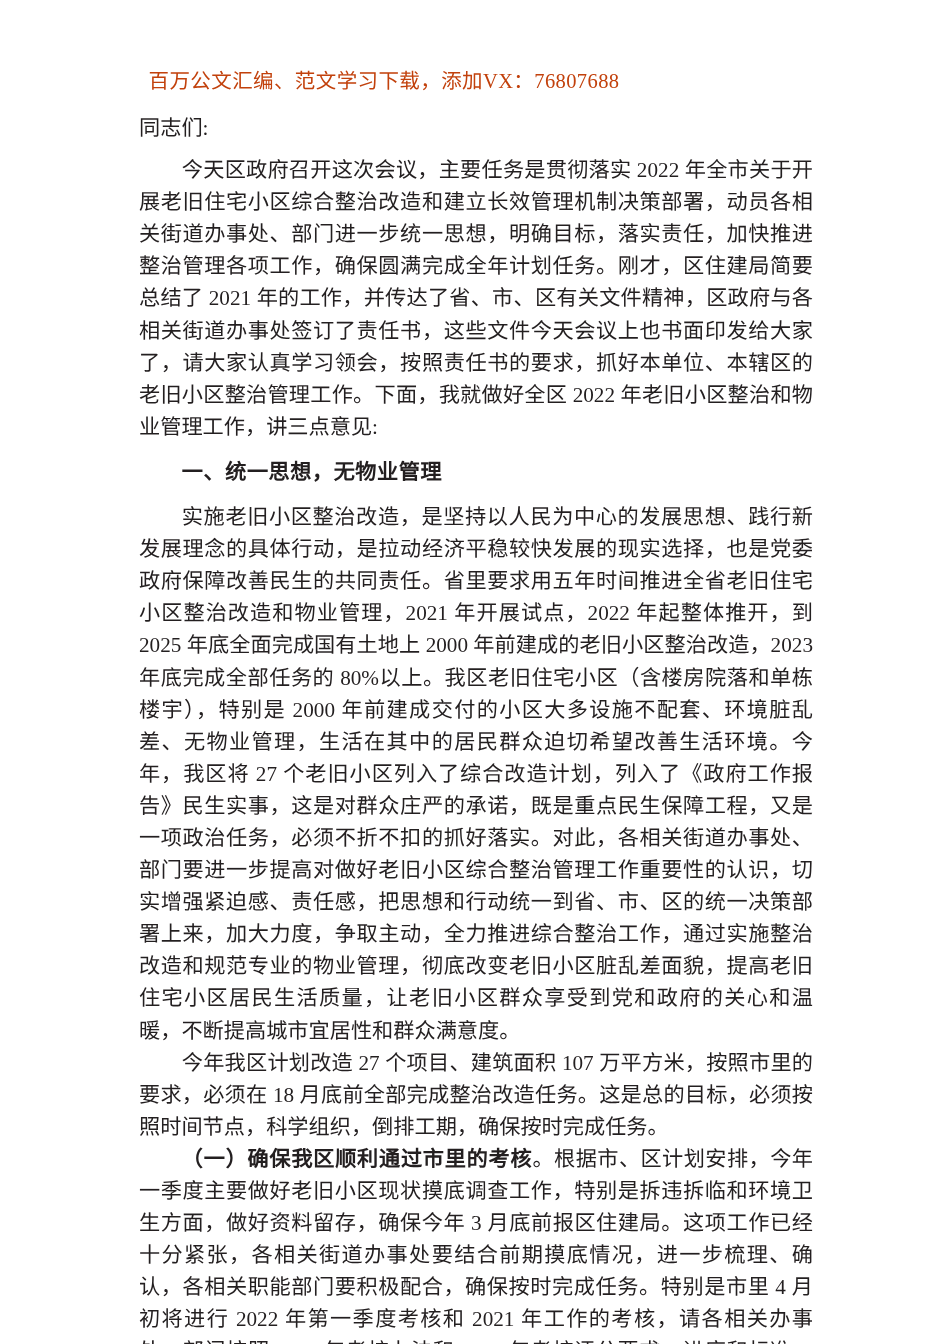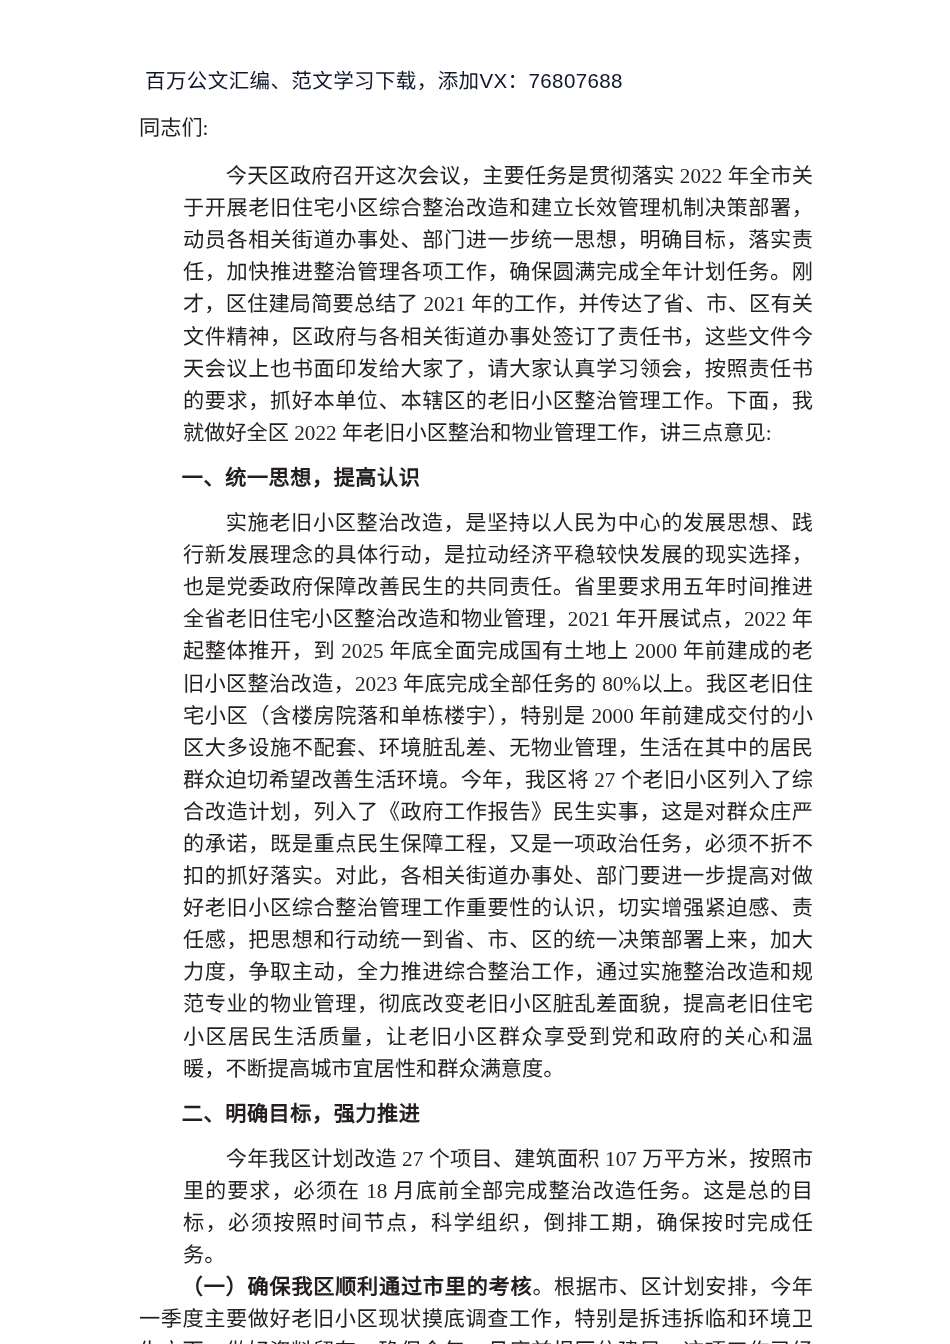--- a/index.html
+++ b/index.html
@@ -24,25 +24,25 @@
     box-sizing: border-box;
   }
 
   
   .promo-header {
     position: absolute;
     top: 64px;
     left: 0;
     width: 768px;
     text-align: center;
-    font-family: Liberation Sans, sans-serif;
+    font-family: Liberation Serif, serif;
     font-size: 20.5px;
     font-weight: 400;
     letter-spacing: 0.4px;
-    color: #0f172a;
+    color: #c2410c;
     white-space: nowrap;
   }
 
   
   .doc-body {
     position: absolute;
     top: 112px;
     left: 139px;
     width: 674px;
   }
@@ -54,28 +54,27 @@
     text-align: justify;
     text-justify: inter-ideograph;
     letter-spacing: 0;
     color: #231f20;
     font-family: "Liberation Serif", "DejaVu Serif", serif;
   }
 
   
   p.salutation {
     text-indent: 0;
-    margin-bottom: 16px;
+    margin-bottom: 10px;
     font-family: Liberation Serif, serif;
   }
 
   
   p.indent {
     text-indent: 2.02em;
-    margin-left: 44px;
   }
 
   
   p.heading {
     text-indent: 2.02em;
     font-weight: bold;
     letter-spacing: 0.5px;
     margin-top: 13px;
     margin-bottom: 13px;
   }
@@ -100,24 +99,23 @@
 <div class="page">
 
   <div class="promo-header">百万公文汇编、范文学习下载，添加VX：76807688</div>
 
   <div class="doc-body">
 
     <p class="para salutation">同志们:</p>
 
     <p class="para indent">今天区政府召开这次会议，主要任务是贯彻落实 2022 年全市关于开展老旧住宅小区综合整治改造和建立长效管理机制决策部署，动员各相关街道办事处、部门进一步统一思想，明确目标，落实责任，加快推进整治管理各项工作，确保圆满完成全年计划任务。刚才，区住建局简要总结了 2021 年的工作，并传达了省、市、区有关文件精神，区政府与各相关街道办事处签订了责任书，这些文件今天会议上也书面印发给大家了，请大家认真学习领会，按照责任书的要求，抓好本单位、本辖区的老旧小区整治管理工作。下面，我就做好全区 2022 年老旧小区整治和物业管理工作，讲三点意见:</p>
 
-    <p class="para heading gap-md">一、统一思想，提高认识</p>
+    <p class="para heading gap-md">一、统一思想，无物业管理</p>
 
     <p class="para indent">实施老旧小区整治改造，是坚持以人民为中心的发展思想、践行新发展理念的具体行动，是拉动经济平稳较快发展的现实选择，也是党委政府保障改善民生的共同责任。省里要求用五年时间推进全省老旧住宅小区整治改造和物业管理，2021 年开展试点，2022 年起整体推开，到 2025 年底全面完成国有土地上 2000 年前建成的老旧小区整治改造，2023 年底完成全部任务的 80%以上。我区老旧住宅小区（含楼房院落和单栋楼宇），特别是 2000 年前建成交付的小区大多设施不配套、环境脏乱差、无物业管理，生活在其中的居民群众迫切希望改善生活环境。今年，我区将 27 个老旧小区列入了综合改造计划，列入了《政府工作报告》民生实事，这是对群众庄严的承诺，既是重点民生保障工程，又是一项政治任务，必须不折不扣的抓好落实。对此，各相关街道办事处、部门要进一步提高对做好老旧小区综合整治管理工作重要性的认识，切实增强紧迫感、责任感，把思想和行动统一到省、市、区的统一决策部署上来，加大力度，争取主动，全力推进综合整治工作，通过实施整治改造和规范专业的物业管理，彻底改变老旧小区脏乱差面貌，提高老旧住宅小区居民生活质量，让老旧小区群众享受到党和政府的关心和温暖，不断提高城市宜居性和群众满意度。</p>
 
-    <p class="para heading gap-md">二、明确目标，强力推进</p>
 
     <p class="para indent gap-sm">今年我区计划改造 27 个项目、建筑面积 107 万平方米，按照市里的要求，必须在 18 月底前全部完成整治改造任务。这是总的目标，必须按照时间节点，科学组织，倒排工期，确保按时完成任务。</p>
 
     <p class="para subsection gap-sm"><span class="lead">（一）确保我区顺利通过市里的考核</span><span>。根据市、区计划安排，今年一季度主要做好老旧小区现状摸底调查工作，特别是拆违拆临和环境卫生方面，做好资料留存，确保今年 3 月底前报区住建局。这项工作已经十分紧张，各相关街道办事处要结合前期摸底情况，进一步梳理、确认，各相关职能部门要积极配合，确保按时完成任务。特别是市里 4 月初将进行 2022 年第一季度考核和 2021 年工作的考核，请各相关办事处、部门按照 2021 年考核办法和 2022 年考核评分要求、进度和标准，抓紧推进，抓好落实，确保我区顺利通过市里的考核，</span></p>
 
   </div>
 </div>
 
 </body></html>

